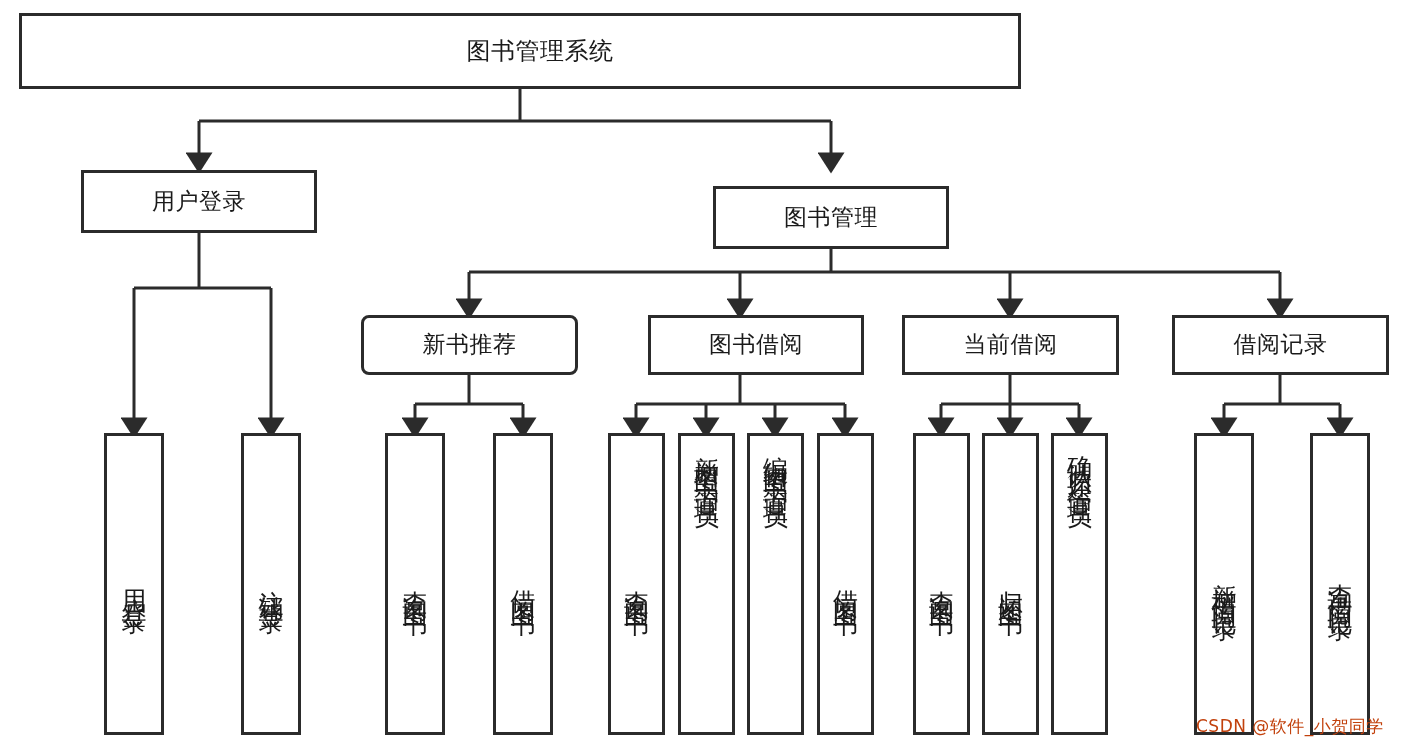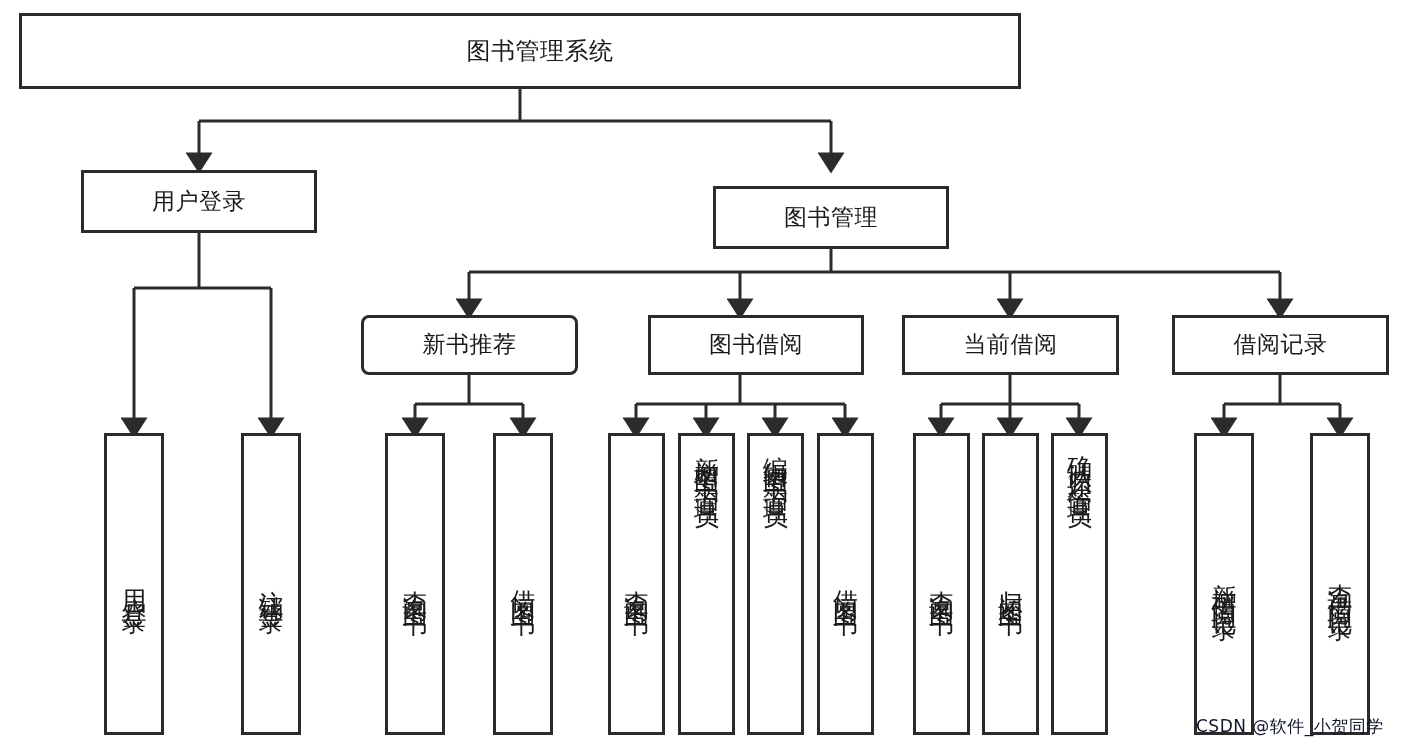--- a/index.html
+++ b/index.html
@@ -52,21 +52,21 @@
   }
   .node-label.vertical {
     writing-mode: vertical-rl;
     text-orientation: upright;
     font-size: 25px;
     letter-spacing: 7px;
     line-height: 1;
   }
   .watermark {
     position: absolute;
-    color: #0f172a;
+    color: #c2410c;
     font-size: 17px;
     font-family: "DejaVu Sans", "Liberation Sans", sans-serif;
     letter-spacing: 0.5px;
     white-space: nowrap;
     pointer-events: none;
   }
 </style>
 </head>
 <body>
 

